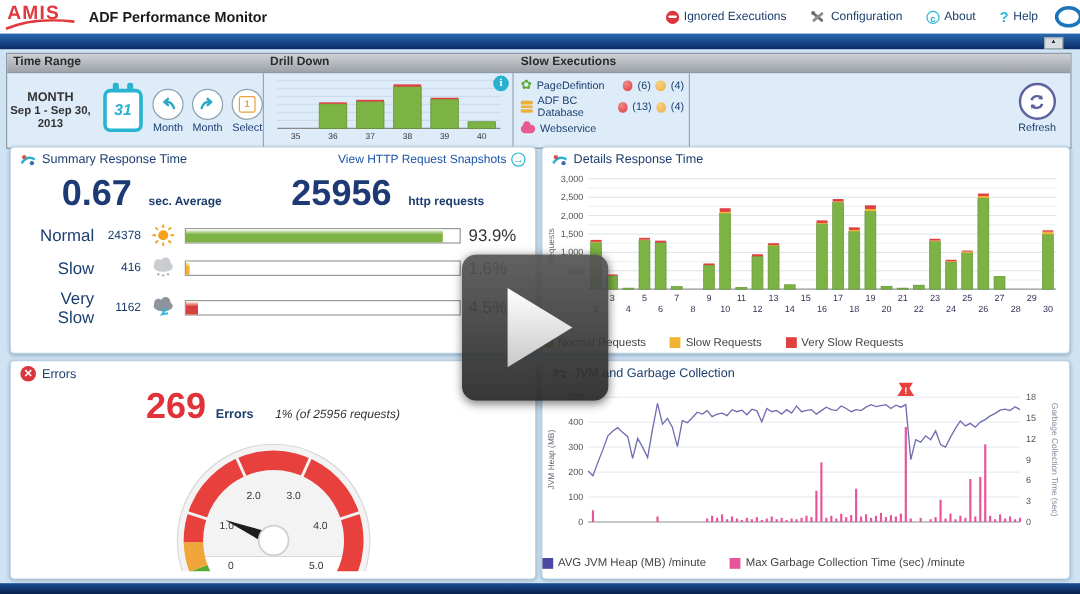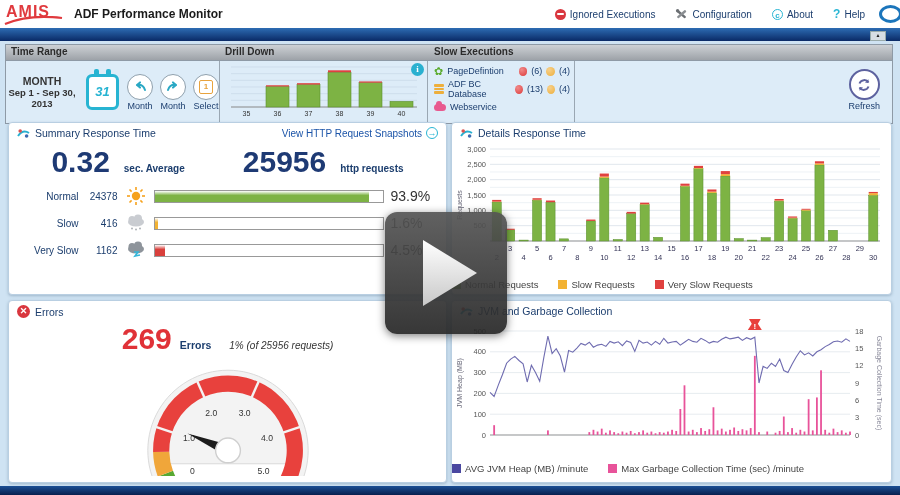--- a/index.html
+++ b/index.html
@@ -80,21 +80,21 @@
   #panel-summary{left:8px;top:122px;width:439px;height:173px;}
   #panel-details{left:451px;top:122px;width:441px;height:173px;}
   #panel-errors{left:8px;top:300px;width:439px;height:183px;}
   #panel-jvm{left:451px;top:300px;width:441px;height:183px;}
   
   .stats-row{display:flex;justify-content:center;align-items:baseline;gap:14px;margin-top:4px;}
   .big-num{font-size:30px;font-weight:bold;color:#1e3a74;}
   .unit{font-size:10px;color:#1c3e6e;font-weight:bold;}
   .stats-gap{width:30px;}
   .metric{display:flex;align-items:center;justify-content:center;gap:7px;margin-top:7px;}
-  .m-label{width:52px;text-align:right;font-size:10px;color:#1c3e6e;}
+  .m-label{width:52px;text-align:right;font-size:14px;color:#1c3e6e;}
   .m-count{width:32px;text-align:right;font-size:10px;color:#1c3e6e;}
   .m-icon{width:22px;height:20px;display:flex;align-items:center;justify-content:center;}
   .m-bar{width:228px;height:11px;border:1px solid #999;background:#fff;}
   .m-fill{height:100%;}
   .m-pct{width:38px;font-size:14px;color:#333;}
   
   .err-stats{display:flex;justify-content:center;align-items:baseline;gap:8px;margin-top:2px;}
   .err-num{font-size:30px;font-weight:bold;color:#e03238;}
   .err-word{font-size:10.5px;font-weight:bold;color:#1c3e6e;}
   .err-detail{font-size:10px;color:#333;margin-left:10px;font-style:italic;}
@@ -262,21 +262,21 @@
       <circle cx="3.2" cy="4" r="1.8" fill="#d9534f"></circle>
         <circle cx="9.6" cy="9" r="1.8" fill="#3b6bb0"></circle>
     </svg>
     <span class="panel-title">Summary Response Time</span>
     <span class="head-link">
       <span>View HTTP Request Snapshots</span>
       <span class="arrow-circ">→</span>
     </span>
   </div>
   <div class="stats-row">
-    <span class="big-num">0.32</span>
+    <span class="big-num">0.67</span>
     <span class="unit">sec. Average</span>
     <span class="stats-gap"></span>
     <span class="big-num">25956</span>
     <span class="unit">http requests</span>
   </div>
   <div class="metric">
     <span class="m-label">Normal</span>
     <span class="m-count">24378</span>
     <span class="m-icon">
       <svg width="20" height="20" viewBox="0 0 20 20">

